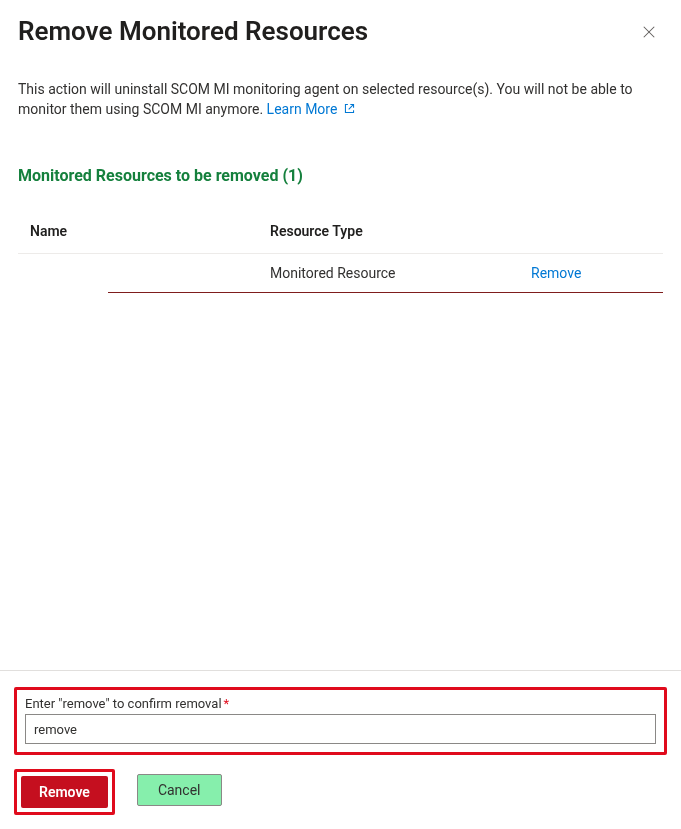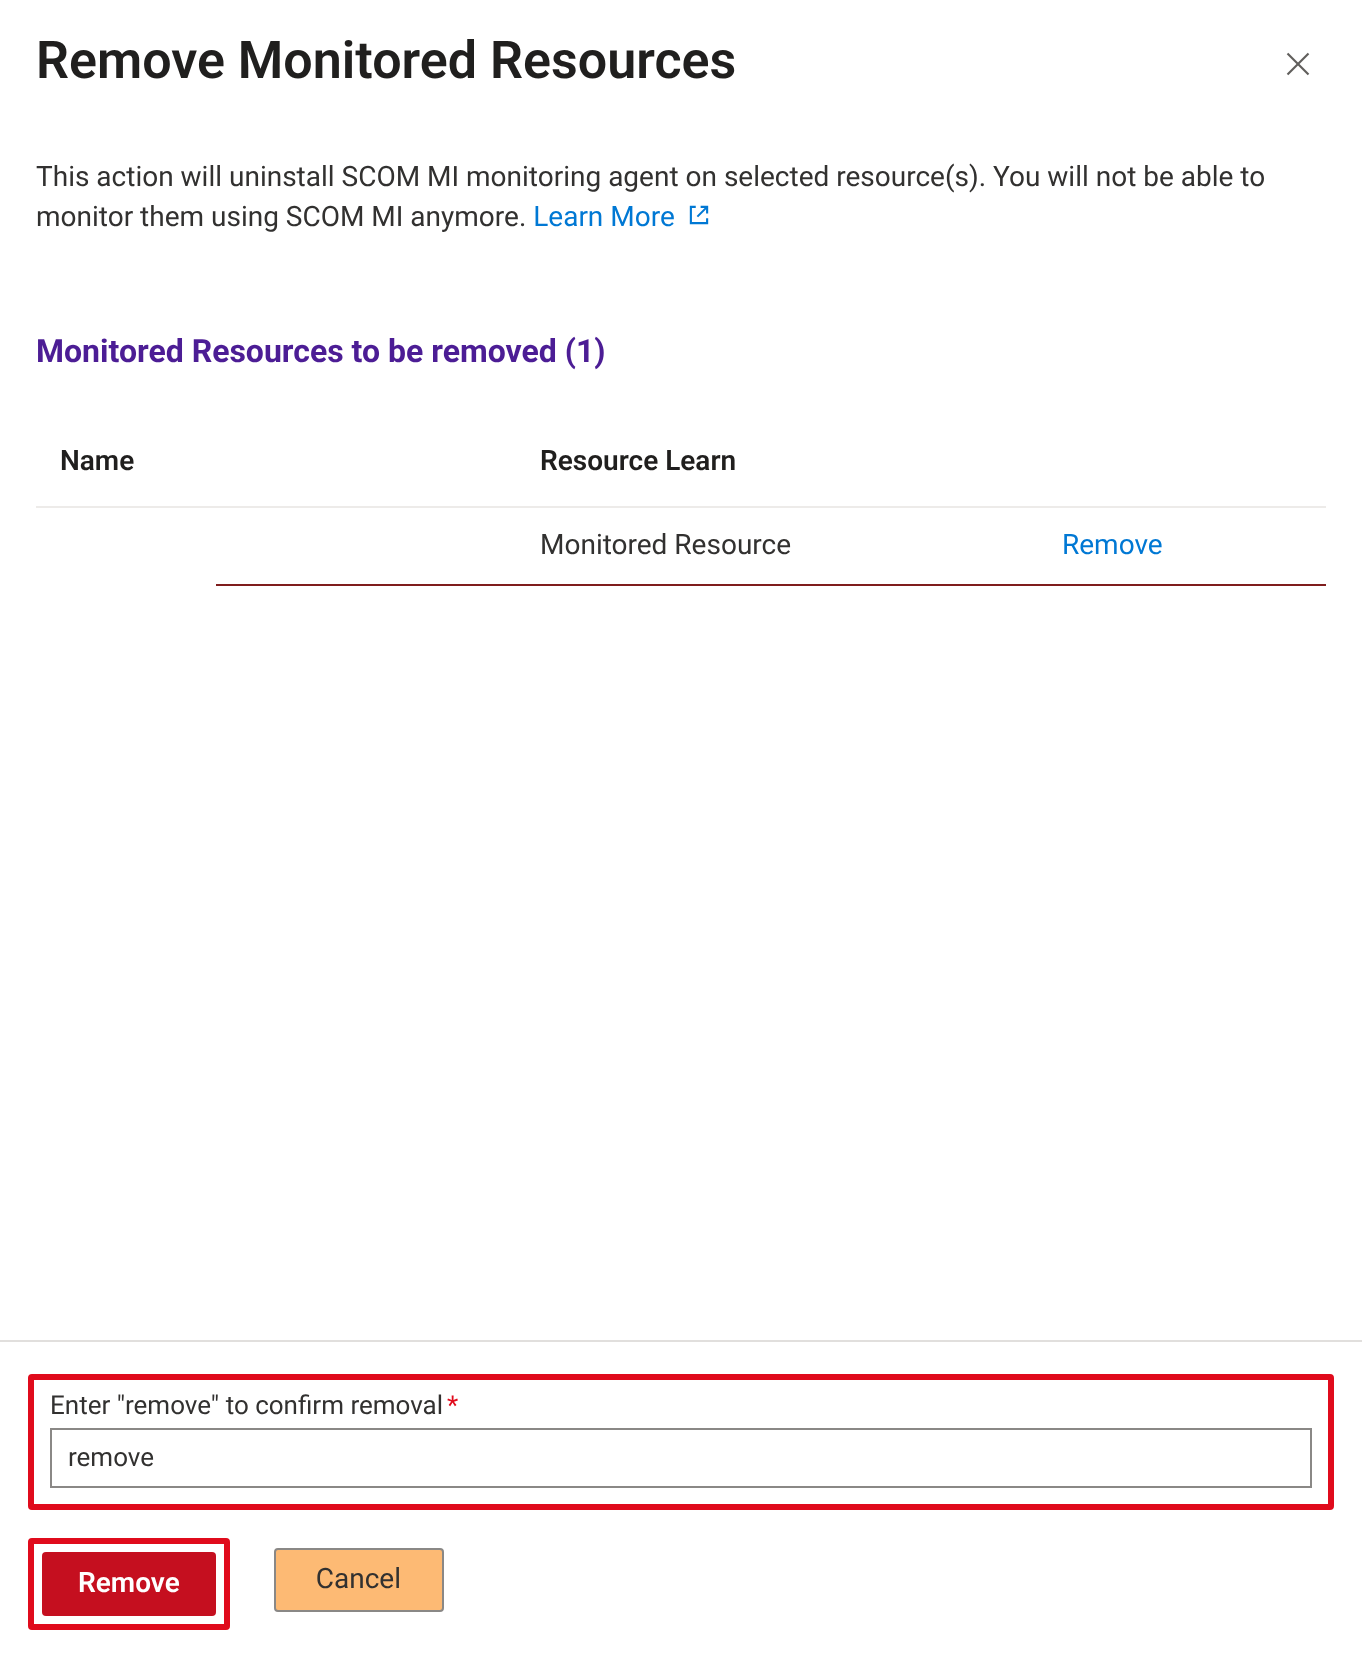--- a/index.html
+++ b/index.html
@@ -56,21 +56,21 @@
       cursor: pointer;
     }
     .learn-more svg {
       width: 13px; height: 13px;
       vertical-align: -1px;
       margin-left: 2px;
     }
     .section-title {
       font-size: 16px;
       font-weight: 700;
-      color: #4c1d95;
+      color: #15803d;
       margin-top: 46px;
       margin-bottom: 26px;
     }
     .table {
       width: 100%;
     }
     .thead, .trow {
       display: flex;
     }
     .thead {
@@ -150,21 +150,21 @@
       align-items: center;
       justify-content: center;
       font-weight: 600;
     }
     .btn-primary {
       background: #c50f1f;
       color: #ffffff;
       border: none;
     }
     .btn-default {
-      background: #fdba74;
+      background: #86efac;
       color: #323130;
       border: 1px solid #8a8886;
       font-weight: 400;
       padding: 0 20px;
       margin-top: 5px;
     }
   </style>
 </head>
 <body>
 
@@ -191,21 +191,21 @@
           <path d="M13 3 L7 9"></path>
         </svg>
       </a>
     </p>
 
     <h2 class="section-title">Monitored Resources to be removed (1)</h2>
 
     <div class="table">
       <div class="thead">
         <div class="col-name">Name</div>
-        <div class="col-type">Resource Learn</div>
+        <div class="col-type">Resource Type</div>
         <div class="col-act"></div>
       </div>
       <div class="trow-inner-wrap">
         <div class="trow">
           <div class="col-name"></div>
           <div class="col-type">Monitored Resource</div>
           <div class="col-act link">Remove</div>
         </div>
       </div>
     </div>

